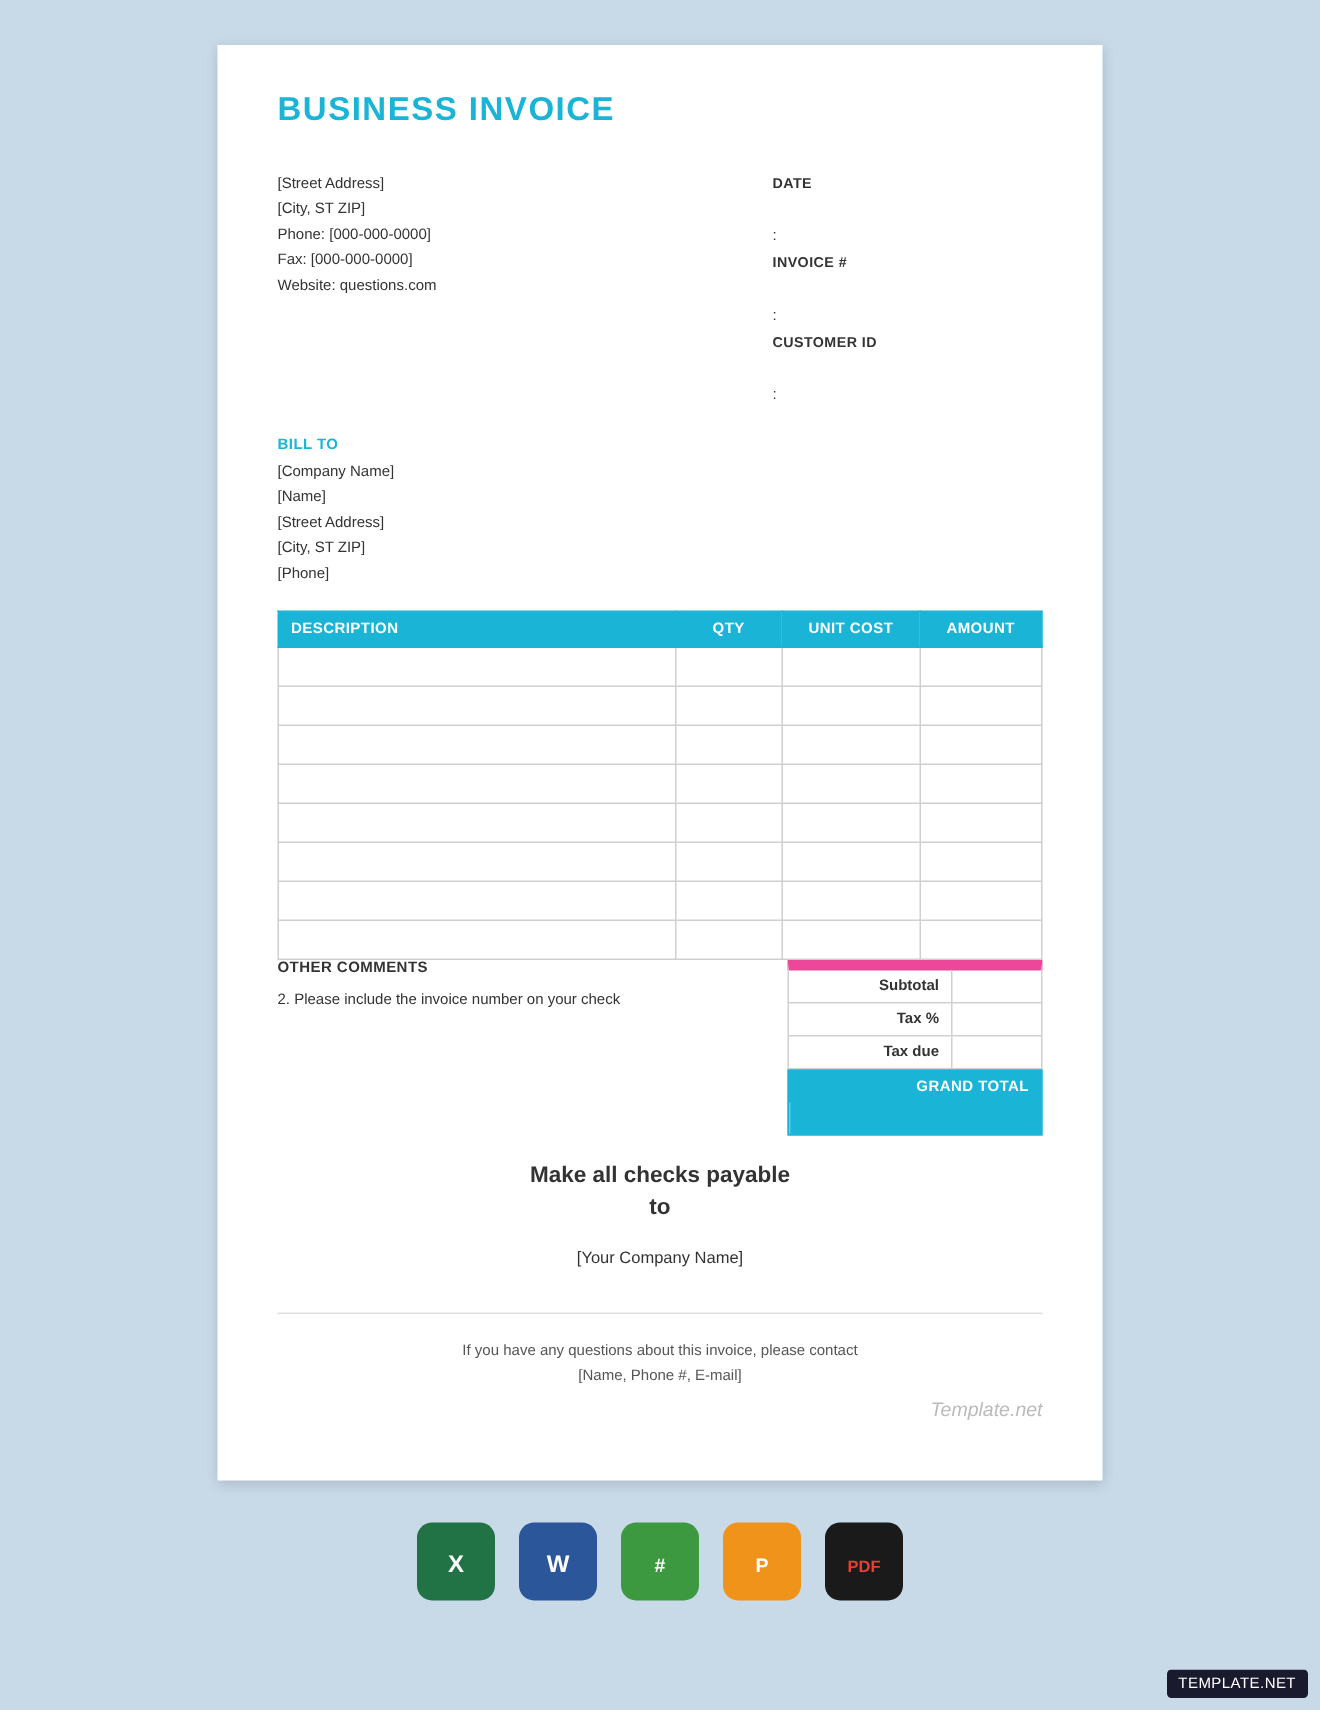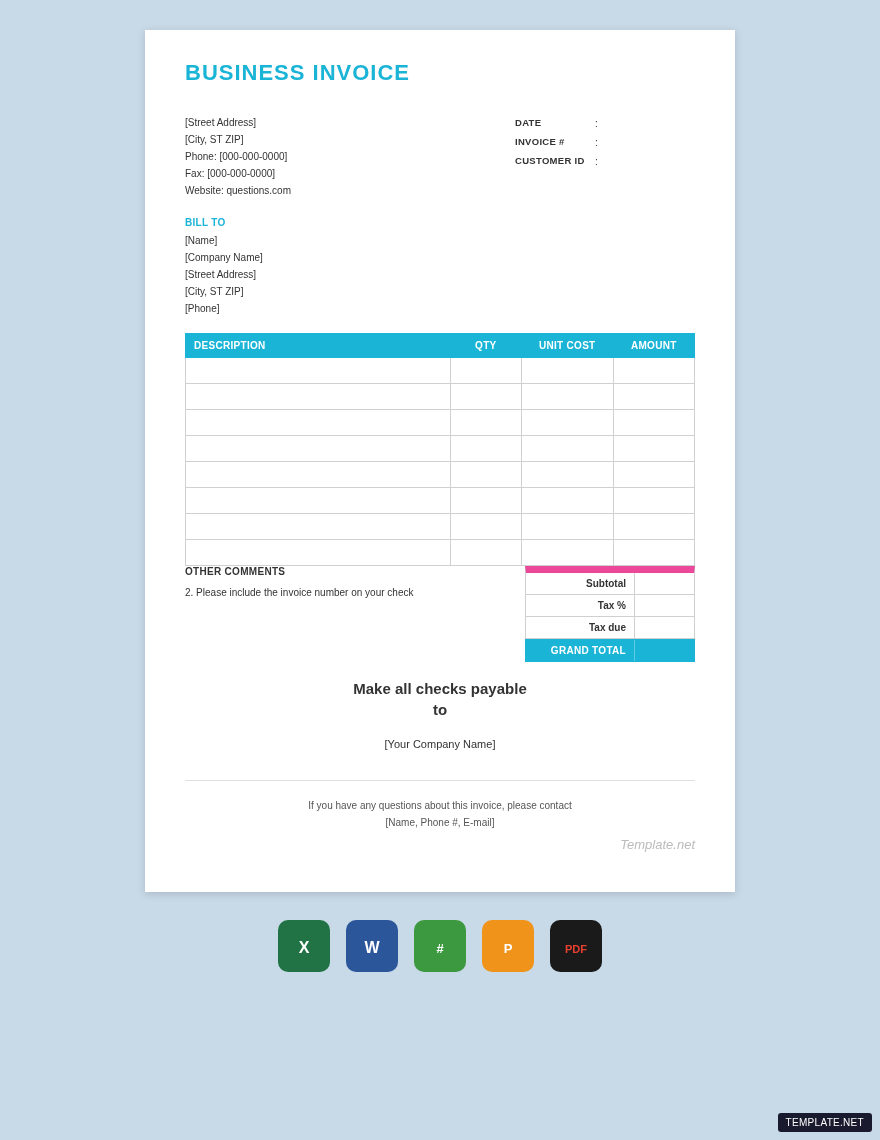--- a/index.html
+++ b/index.html
@@ -52,21 +52,22 @@
 
     .meta-info {
       font-size: 10px;
       color: #333;
       line-height: 1.9;
       min-width: 180px;
     }
 
     .meta-row {
       display: flex;
-      gap: 0;
+      gap: 16px;
+      flex-direction: column;
     }
 
     .meta-label {
       font-weight: 600;
       text-transform: uppercase;
       font-size: 9.5px;
       letter-spacing: 0.3px;
       min-width: 80px;
     }
 
@@ -158,20 +159,21 @@
       padding: 5px 8px;
       min-width: 60px;
       border-left: 1px solid #d0d0d0;
     }
 
     .grand-total-row {
       background-color: #1ab4d7;
       display: flex;
       justify-content: center;
       border: 1px solid #1ab4d7;
+      flex-direction: column;
     }
 
     .grand-total-label {
       font-size: 10px;
       font-weight: 700;
       color: #fff;
       padding: 5px 8px;
       text-align: right;
       width: 100%;
       text-transform: uppercase;
@@ -319,22 +321,22 @@
           <div class="meta-row">
             <span class="meta-label">CUSTOMER ID</span>
             <span class="meta-colon">:</span>
           </div>
         </div>
       </div>
 
       <div class="bill-to-section">
         <div class="bill-to-title">BILL TO</div>
         <div class="bill-to-info">
+          <div>[Company Name]</div>
           <div>[Name]</div>
-          <div>[Company Name]</div>
           <div>[Street Address]</div>
           <div>[City, ST  ZIP]</div>
           <div>[Phone]</div>
         </div>
       </div>
 
       <table class="invoice-table">
         <thead>
           <tr>
             <th style="width:52%">DESCRIPTION</th>

